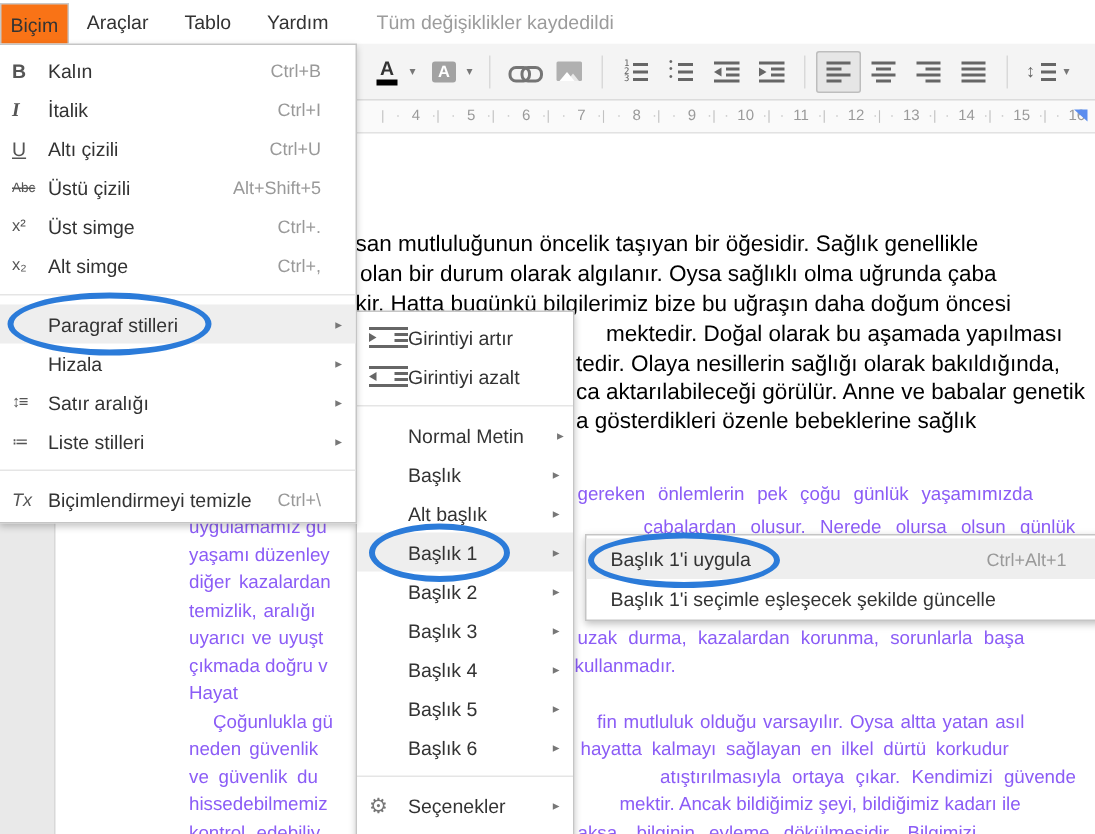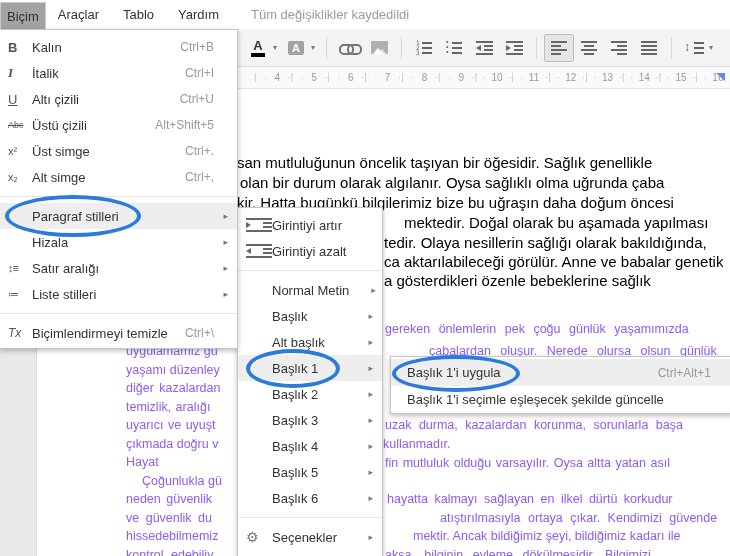--- a/index.html
+++ b/index.html
@@ -3,21 +3,21 @@
 <meta charset="utf-8">
 <style>
   html,body{margin:0;padding:0;overflow:hidden;background:#fff;}
   #app{position:relative;width:730px;height:556px;overflow:hidden;
        font-family:"Liberation Sans",sans-serif;background:#fff;}
 
   
   .menubar{position:absolute;left:0;top:0;right:0;height:29px;background:#fff;
            display:flex;align-items:center;font-size:13px;color:#333;z-index:30;}
   .mb-item{padding:0 12px;height:29px;line-height:29px;cursor:pointer;white-space:nowrap;}
-  .mb-item.open{padding:0 6px;border:1px solid #c9c9c9;border-bottom:none;height:27px;line-height:27px;margin-top:2px;background:#a3a3a3;}
+  .mb-item.open{padding:0 6px;border:1px solid #c9c9c9;border-bottom:none;height:27px;line-height:27px;margin-top:2px;background:#f97316;}
   .mb-status{margin-left:20px;color:#9c9c9c;font-size:13px;cursor:pointer;}
 
   
   .toolbar-bg{position:absolute;left:0;top:29px;right:0;height:37px;background:#f4f4f4;
               border-bottom:1px solid #dcdcdc;z-index:5;}
   .toolbar{position:absolute;left:243px;top:30px;height:35px;display:flex;align-items:center;z-index:6;}
   .tbi{display:flex;align-items:center;justify-content:center;min-width:22px;height:24px;
        padding:1px 3px;border:1px solid transparent;border-radius:2px;cursor:pointer;}
   .tbi.on{background:#e6e6e6;border-color:#bdbdbd;}
   .dd{font-size:8px;color:#777;margin:0 4px 0 0;cursor:pointer;}
@@ -136,21 +136,21 @@
     <div class="dl b" style="left: 126px; top: 418px; word-spacing: 1px;">uyarıcı ve uyuşt</div>
     <div class="dl b" style="left: 126px; top: 437px;">çıkmada doğru v</div>
     <div class="dl b" style="left: 126px; top: 455px;">Hayat</div>
     <div class="dl b" style="left: 142px; top: 474px;">Çoğunlukla gü</div>
     <div class="dl b" style="left: 126px; top: 492px; word-spacing: 2px;">neden güvenlik</div>
     <div class="dl b" style="left: 126px; top: 511px; word-spacing: 3px;">ve güvenlik du</div>
     <div class="dl b" style="left: 126px; top: 529px;">hissedebilmemiz</div>
     <div class="dl b" style="left: 126px; top: 548px; word-spacing: 4px;">kontrol edebiliy</div>
     <div class="dl b" style="left: 385px; top: 418px; word-spacing: 4px;">uzak durma, kazalardan korunma, sorunlarla başa</div>
     <div class="dl b" style="left: 383px; top: 437px;">kullanmadır.</div>
-    <div class="dl b" style="left: 385px; top: 456px; word-spacing: 1px;">fin mutluluk olduğu varsayılır. Oysa altta yatan asıl</div>
+    <div class="dl b" style="left: 385px; top: 474px; word-spacing: 1px; padding-left: 13px;">fin mutluluk olduğu varsayılır. Oysa altta yatan asıl</div>
     <div class="dl b" style="left: 387px; top: 492px; word-spacing: 3px;">hayatta kalmayı sağlayan en ilkel dürtü korkudur</div>
     <div class="dl b" style="left: 395px; top: 511px; word-spacing: 4px; margin-left: 45px;">atıştırılmasıyla ortaya çıkar. Kendimizi güvende</div>
     <div class="dl b" style="left: 385px; top: 529px; margin-left: 28px;">mektir. Ancak bildiğimiz şeyi, bildiğimiz kadarı ile</div>
     <div class="dl b" style="left: 385px; top: 548px; word-spacing: 6px;">aksa, bilginin eyleme dökülmesidir. Bilgimizi</div>
 
   <div class="toolbar-bg"></div>
   <div class="toolbar">
     <span class="tbi">
         <span class="ic-a"></span>
       </span>

